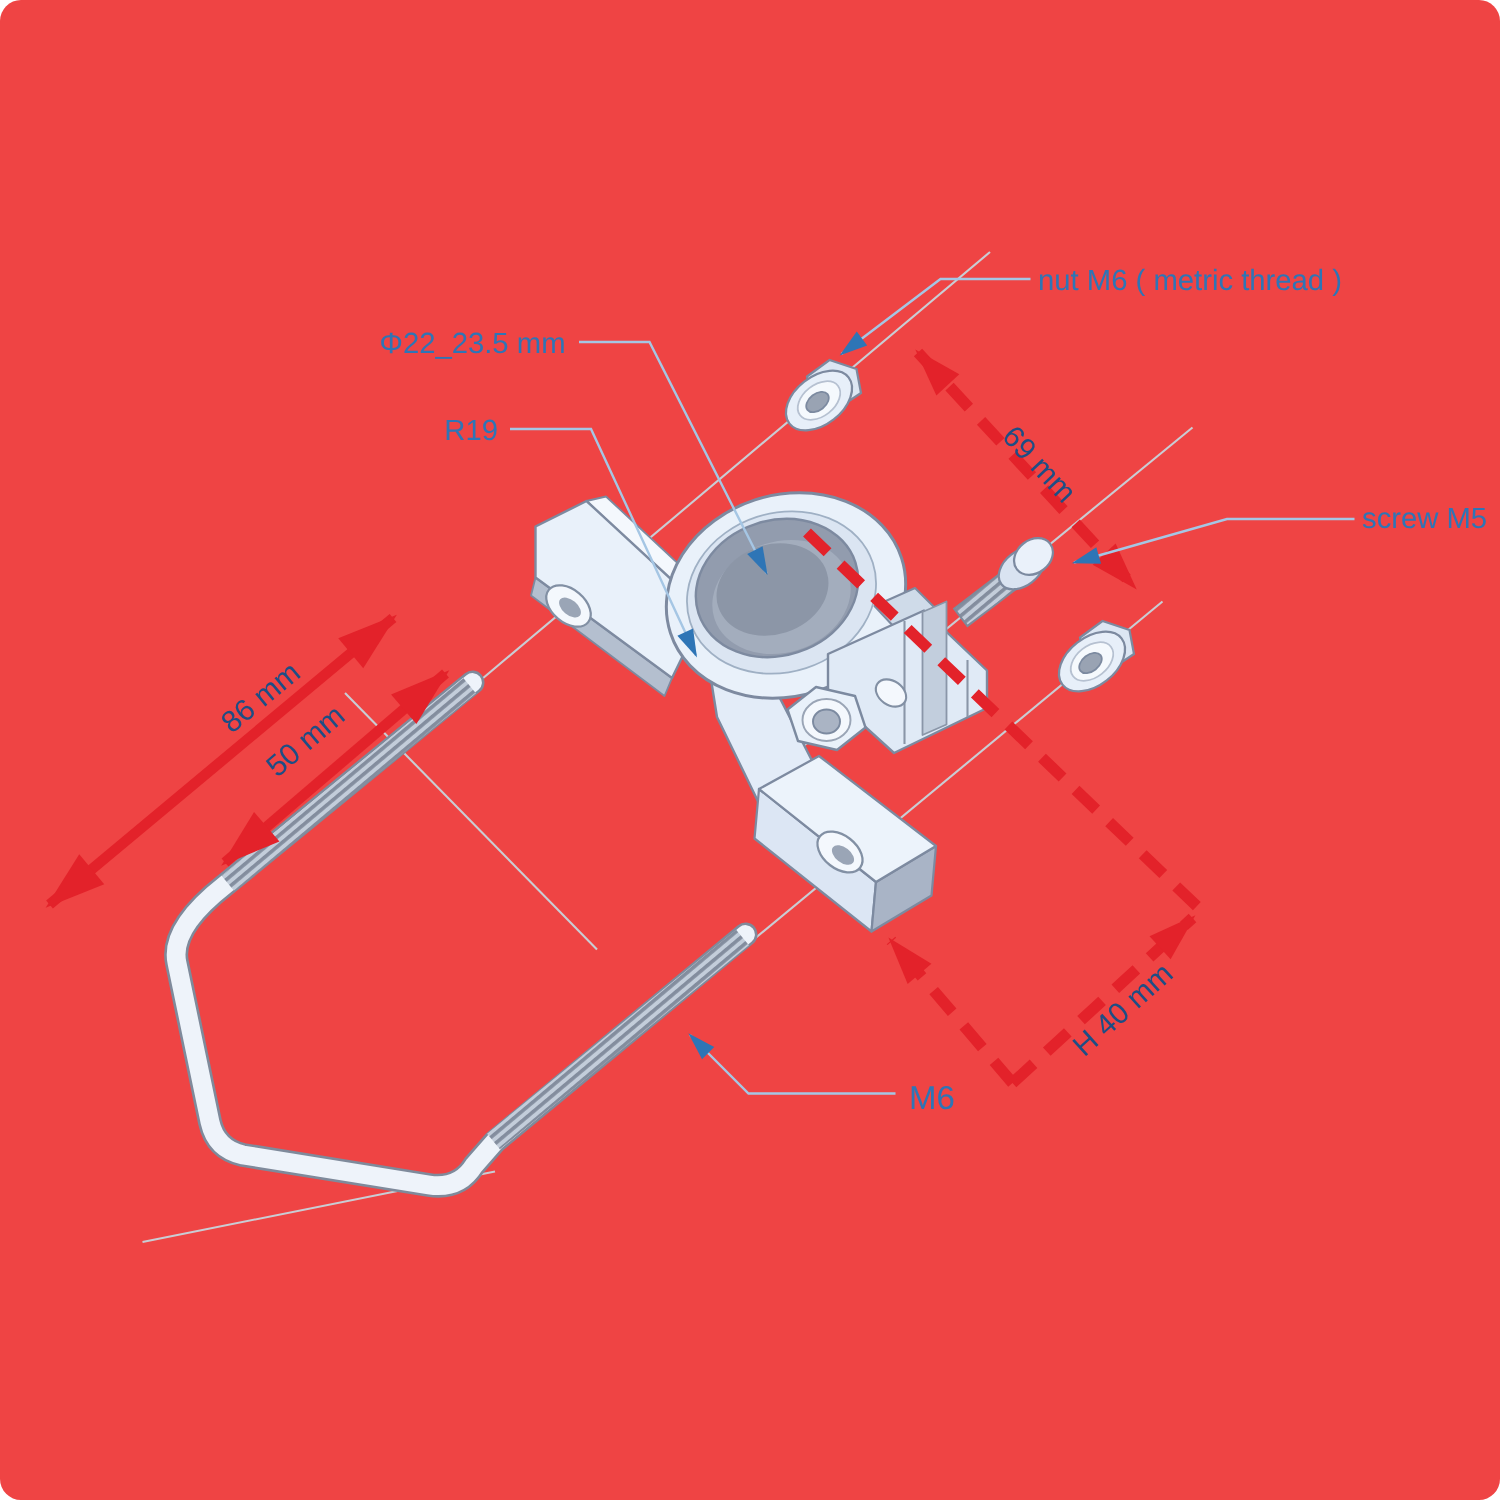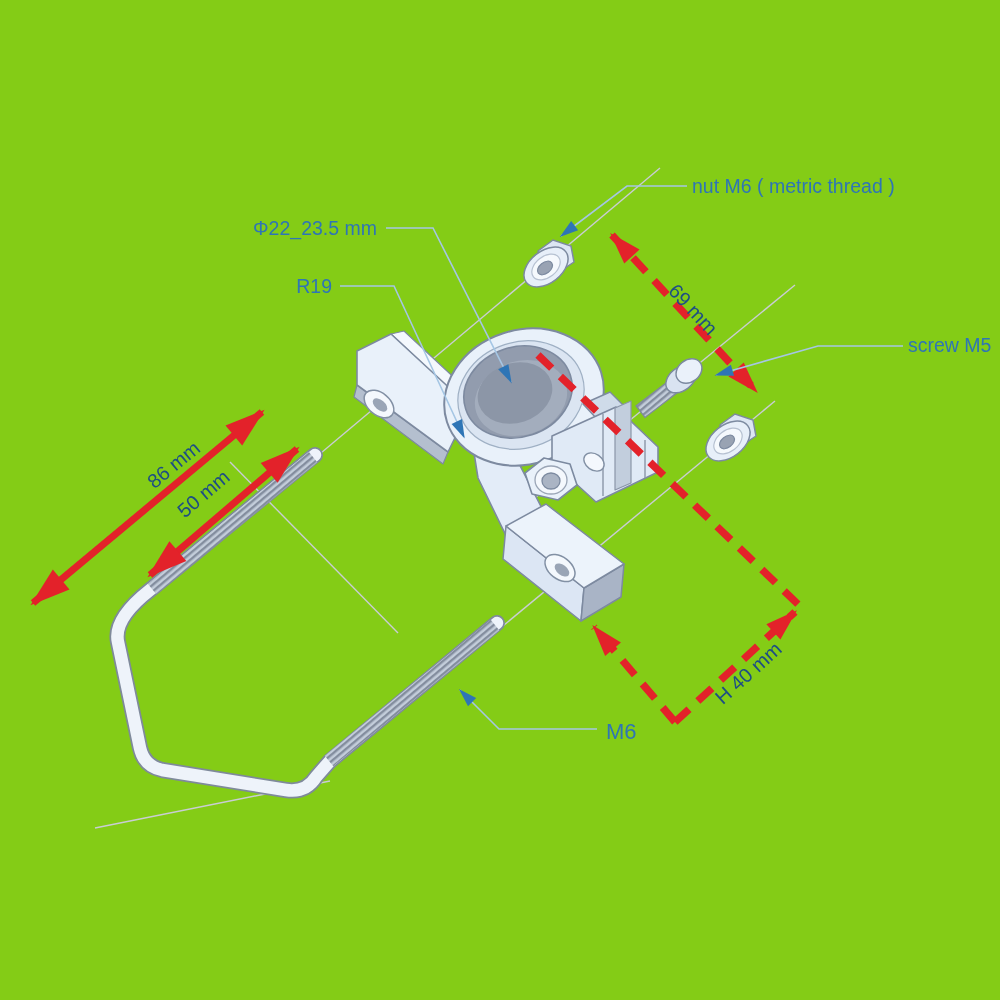--- a/index.html
+++ b/index.html
@@ -1,16 +1,16 @@
 <!DOCTYPE html>
 <html><head>
 <meta charset="utf-8">
 <style>
   html,body{margin:0;padding:0;background:#ffffff;}
-  .stage{width:1000px;height:1000px;position:relative;background:#84cc16;overflow:hidden;}
+  .stage{width:1000px;height:1000px;position:relative;background:#ef4444;overflow:hidden;border-radius:14px;}
   svg{display:block;}
   text{font-family:"Liberation Sans","DejaVu Sans",sans-serif;}
   .lbl{font-size:19.5px;}
   .lbl-big{font-size:22px;}
   .dim{font-size:20px;}
 </style>
 </head>
 <body>
 
 <div class="stage">

